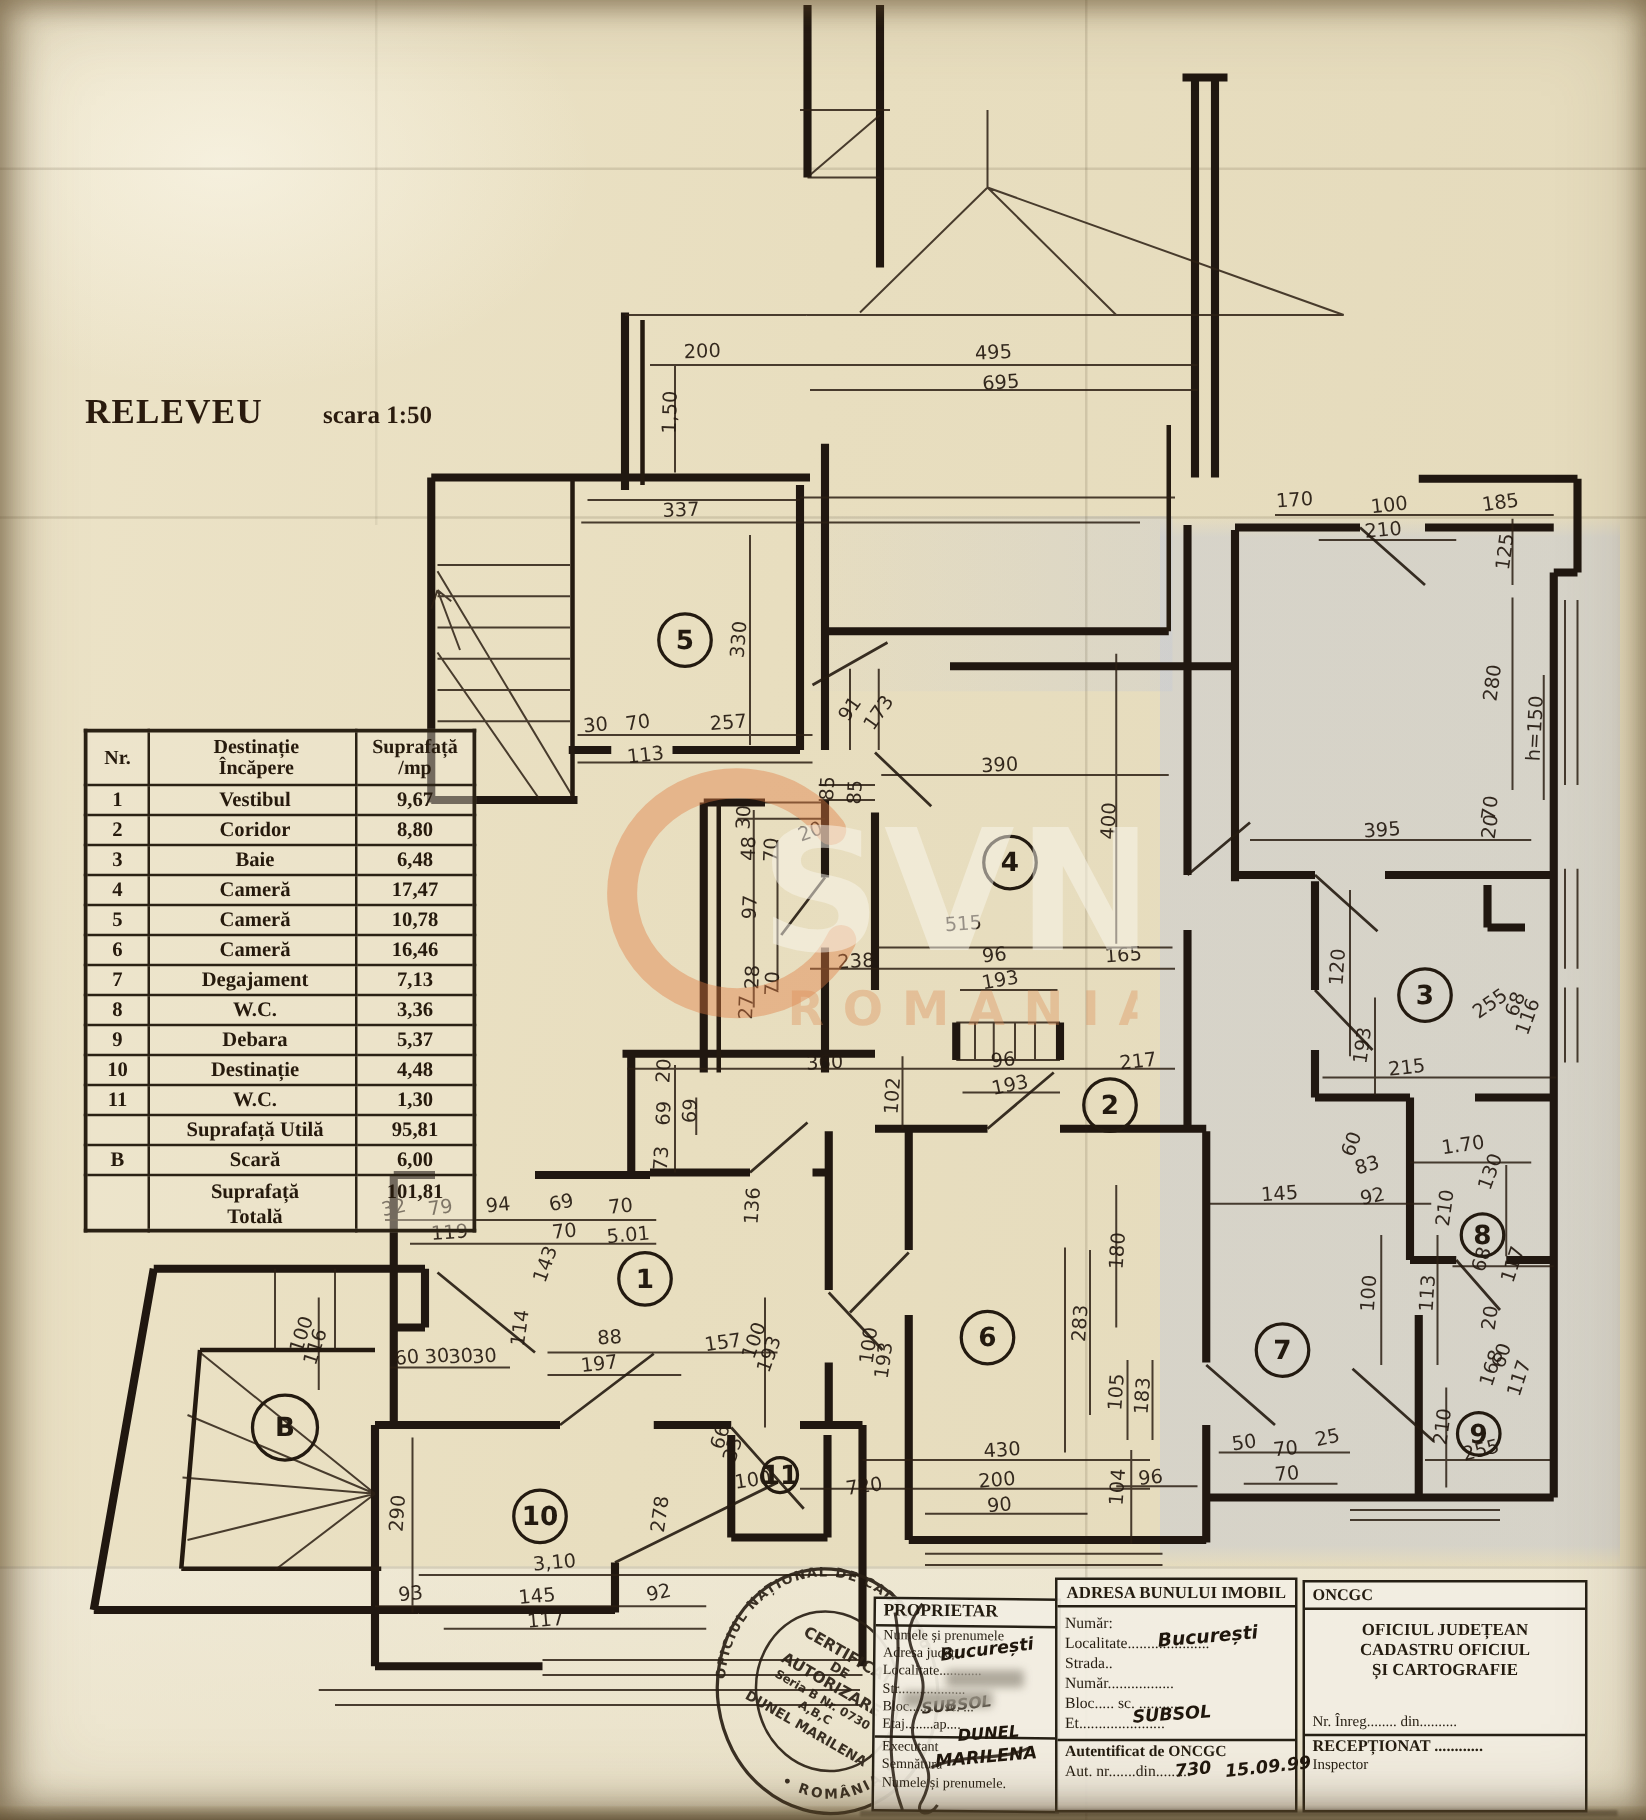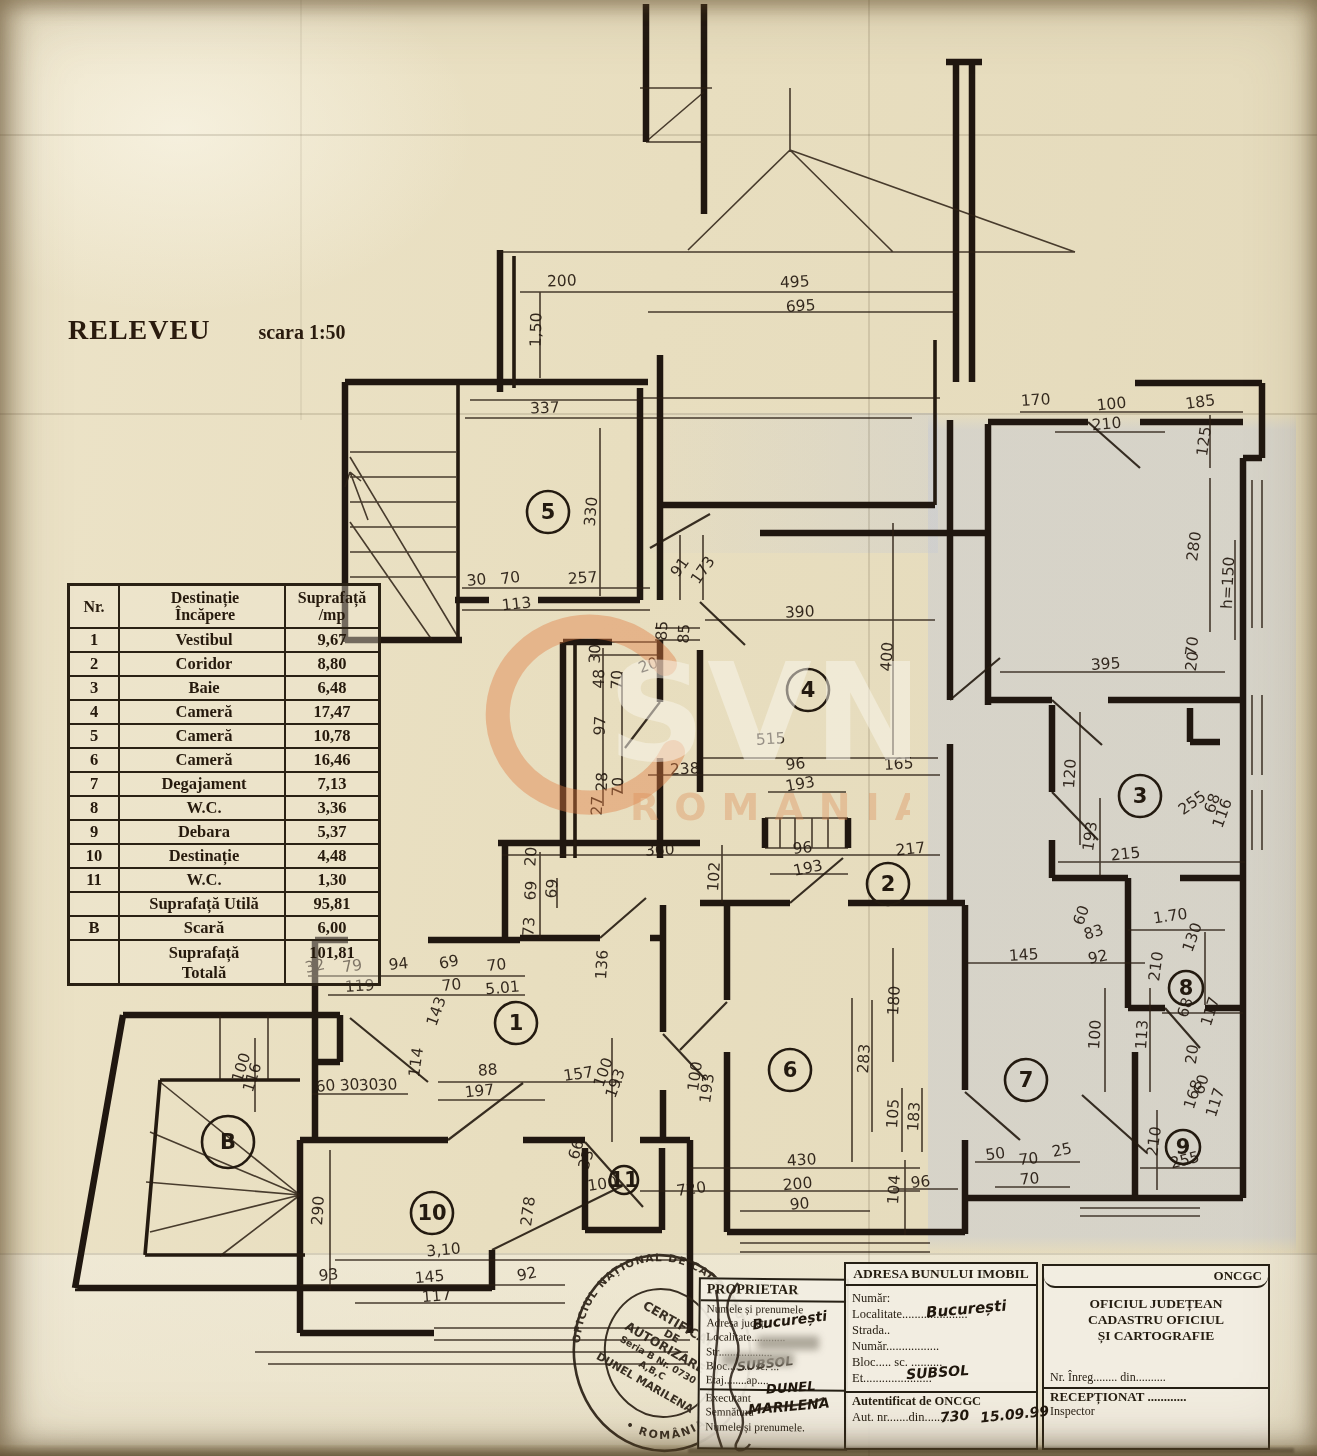--- a/index.html
+++ b/index.html
@@ -59,21 +59,21 @@
   .box .bx-head{font-weight:bold;border-bottom:2px solid #262015;padding:2px 6px;}
   .box .fline{padding:0 6px;color:#241c10;}
   .divider{border-top:2px solid #262015;}
   #box-prop{left:698px;top:1278px;width:146px;height:168px;transform:rotate(.6deg);}
   #box-prop .bx-head{font-size:14px;}
   #box-prop .fline{font-size:11.3px;line-height:14.2px;}
   #box-addr{left:844px;top:1262px;width:190px;height:184px;}
   #box-addr .bx-head{font-size:13.5px;text-align:center;}
   #box-addr .fline{font-size:12.5px;line-height:16px;}
   #box-oncgc{left:1042px;top:1264px;width:224px;height:182px;}
-  #box-oncgc .bx-head{font-size:13px;text-align:right;border-radius:11px;}
+  #box-oncgc .bx-head{font-size:13px;text-align:left;}
   #box-oncgc .cline{font-size:13.5px;font-weight:bold;text-align:center;line-height:16px;}
   #box-oncgc .fline{font-size:12px;line-height:15px;}
   .hand{position:absolute;font-family:"DejaVu Sans",sans-serif;font-style:italic;font-weight:bold;
         color:#1f160c;white-space:nowrap;}
   .redact{position:absolute;background:#a39d90;filter:blur(3.5px);opacity:.85;border-radius:2px;}
   svg.overlay{position:absolute;left:0;top:0;pointer-events:none;}
   .sig{stroke:#241a10;stroke-width:2.4;fill:none;opacity:.85;}
 </style>
 </head>
 <body>

